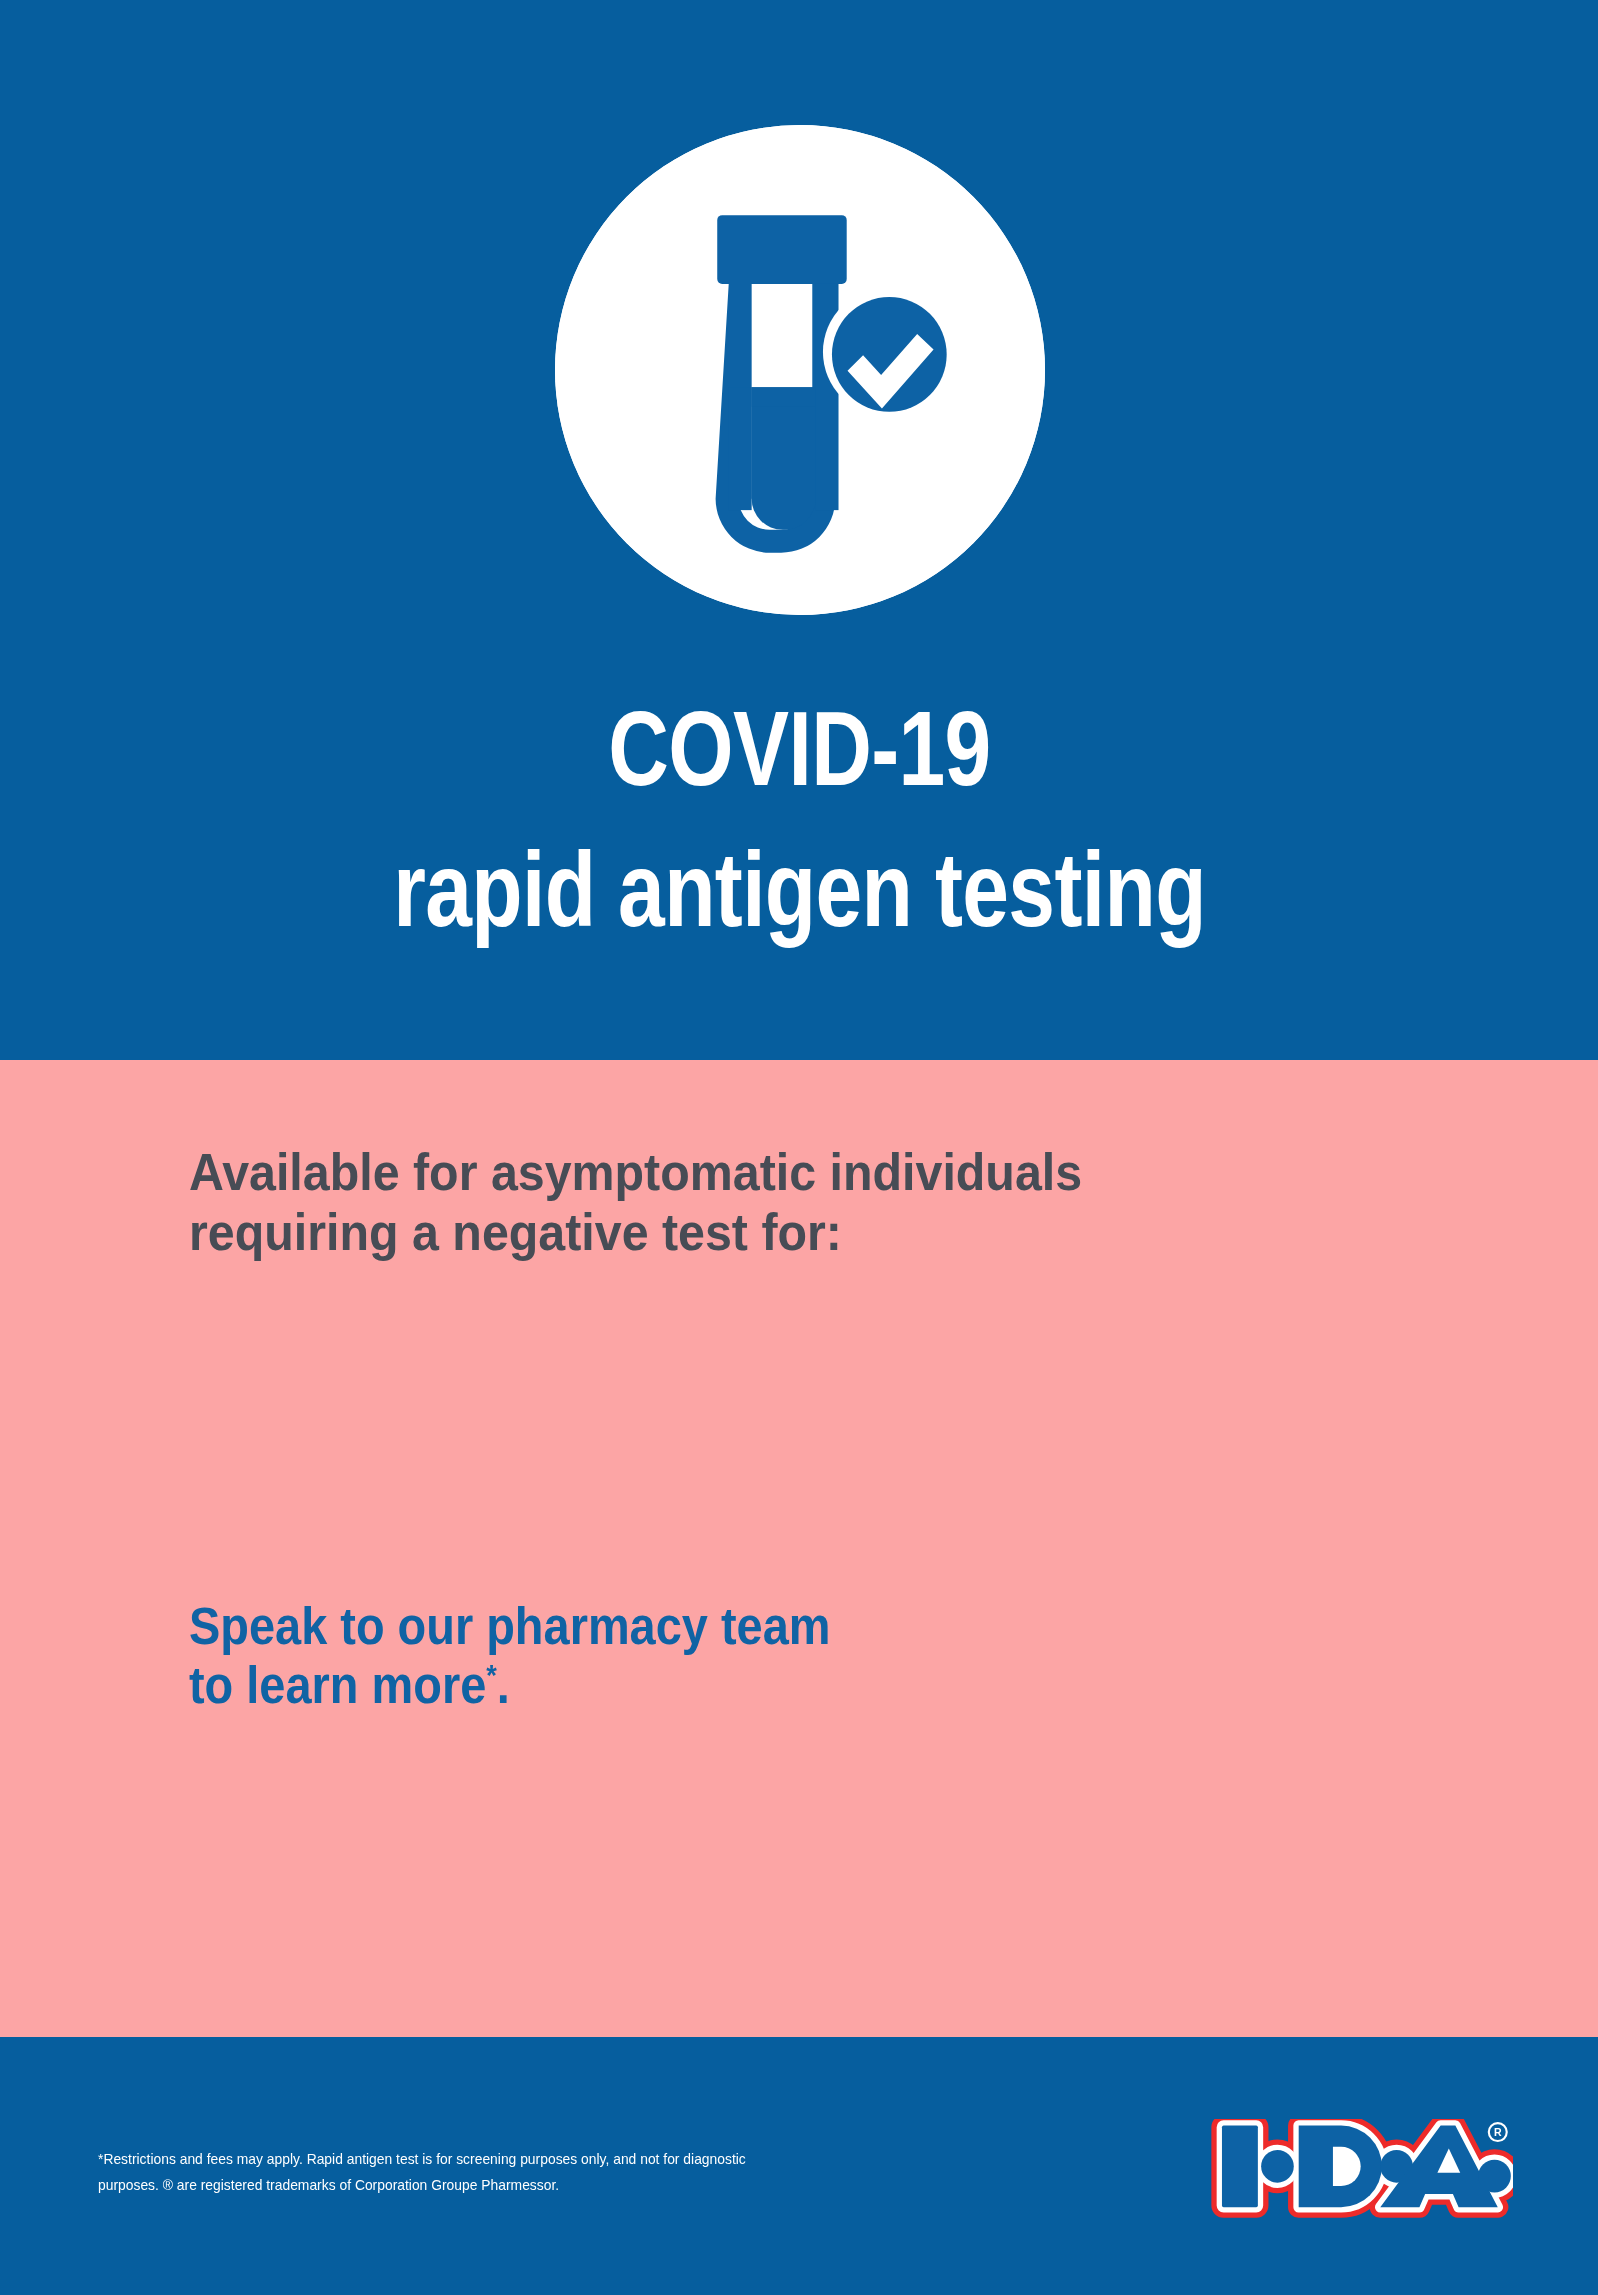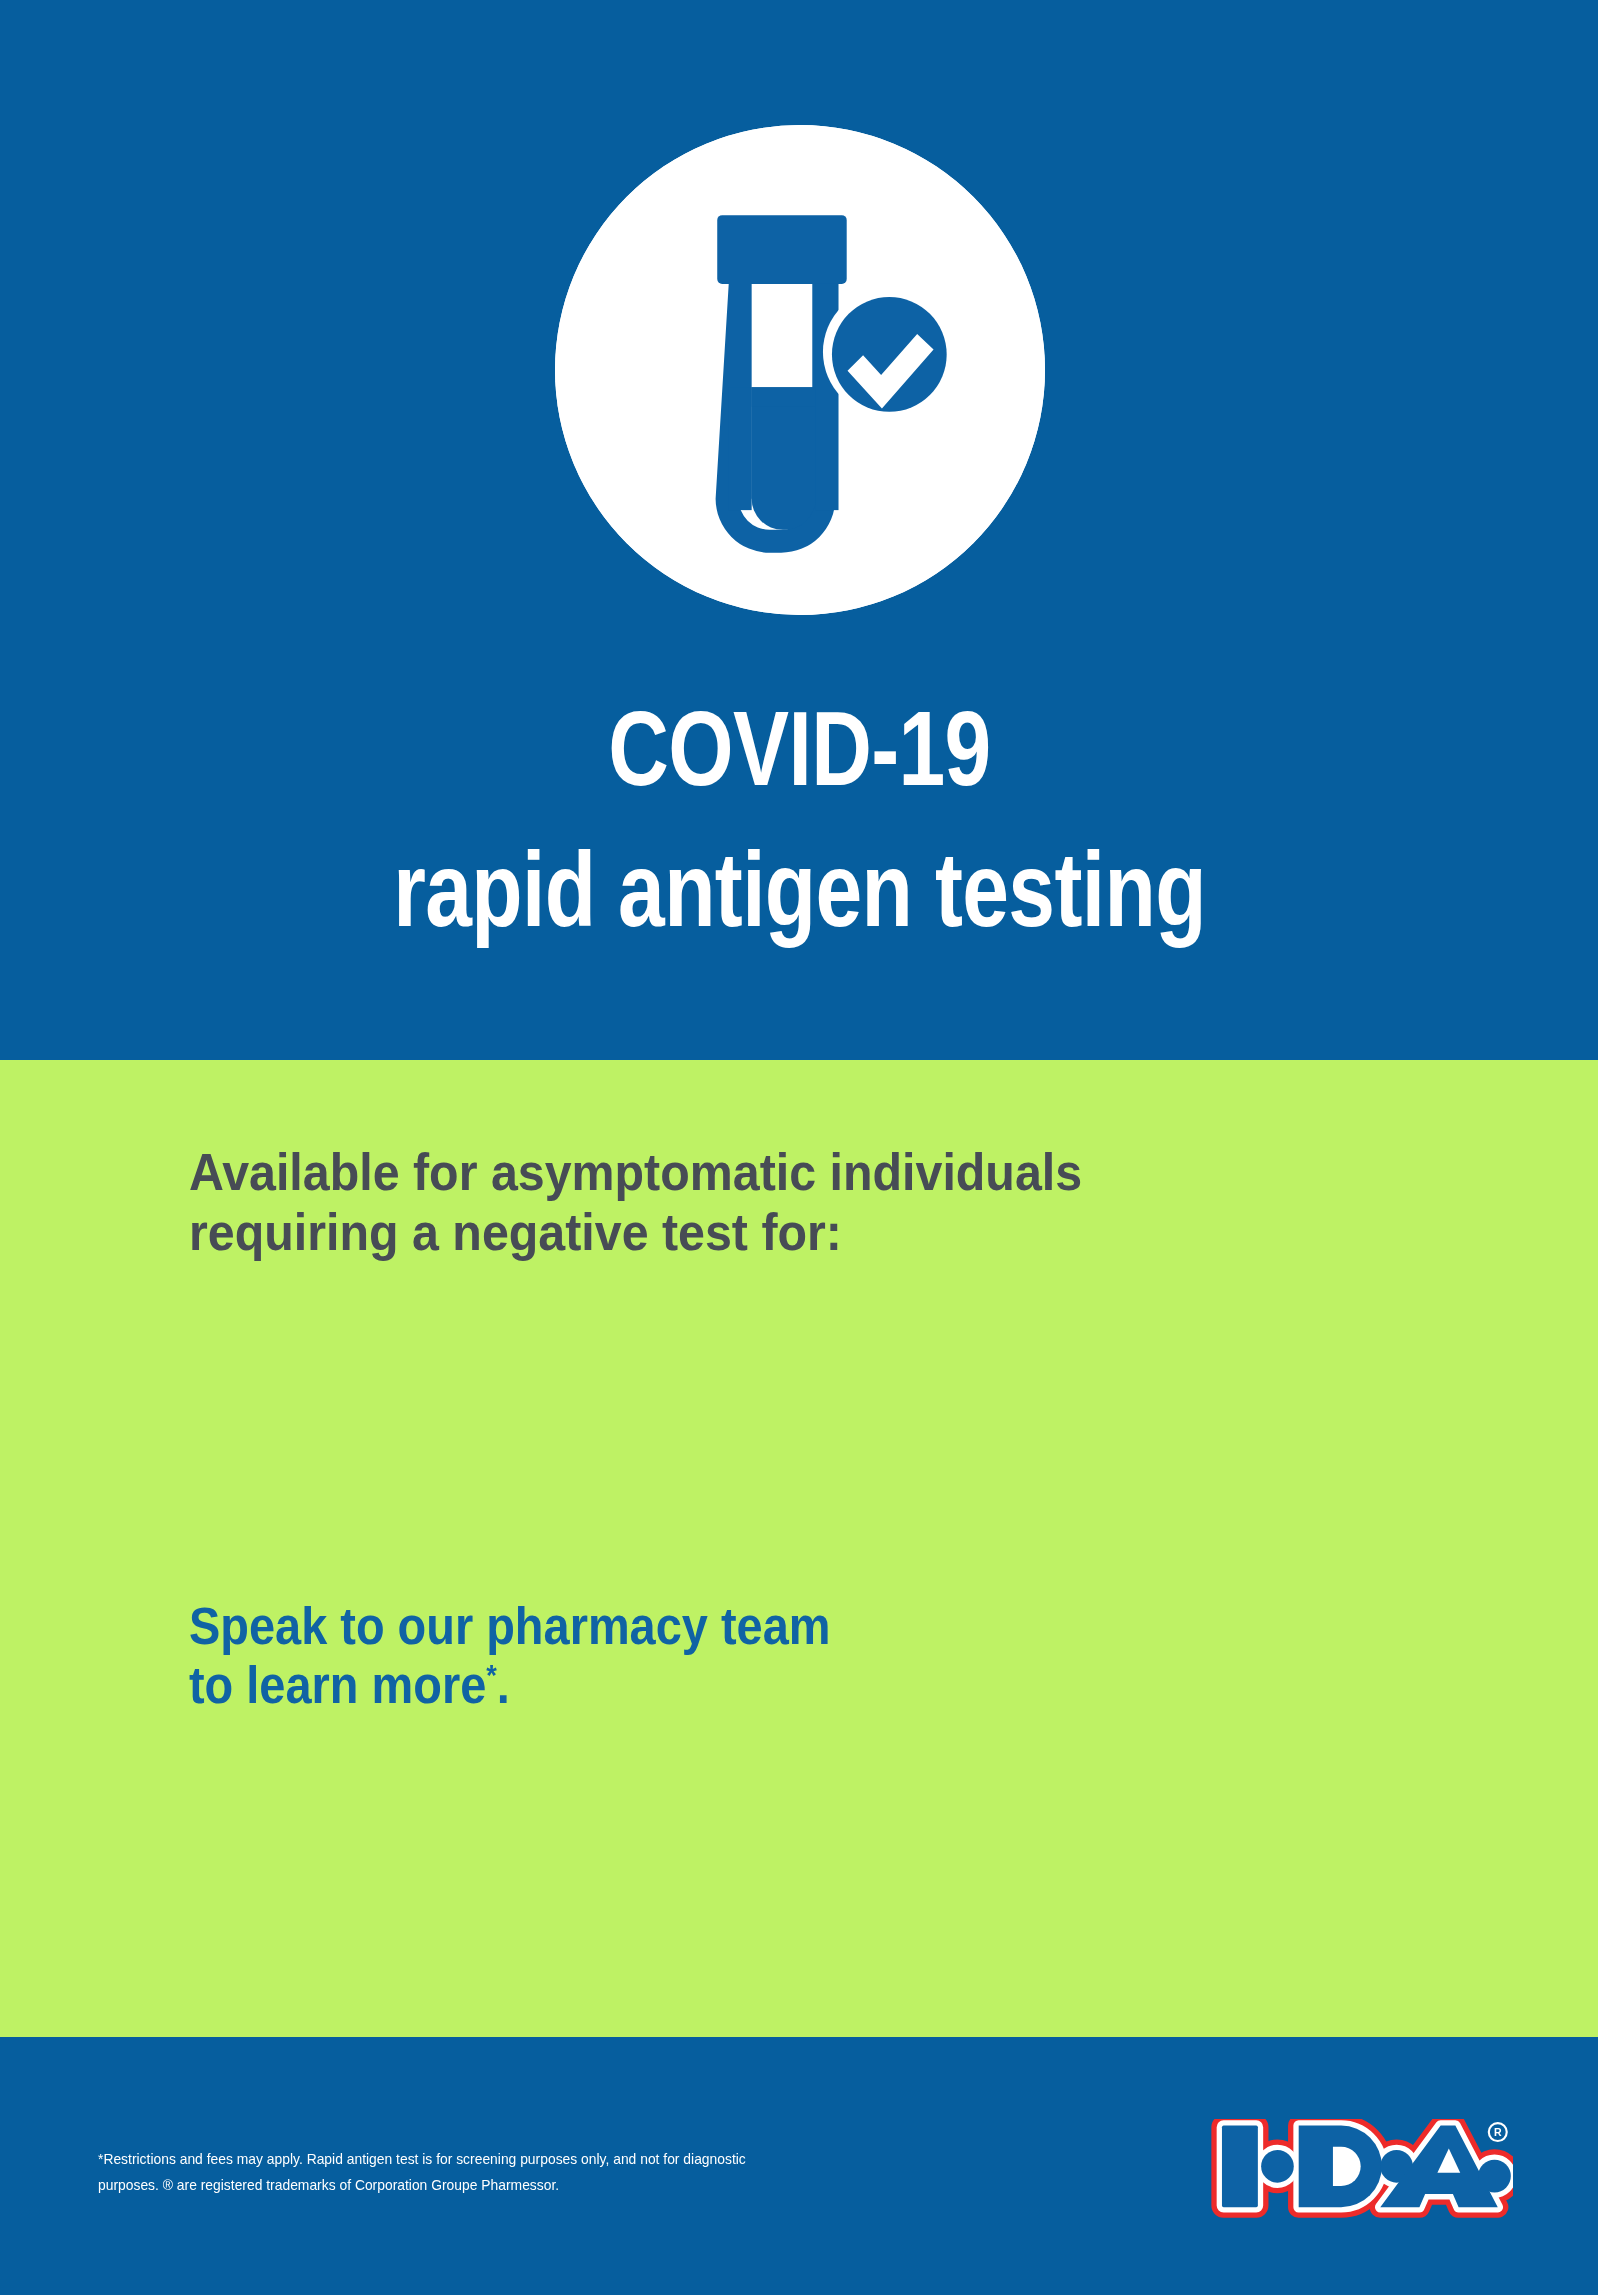--- a/index.html
+++ b/index.html
@@ -55,21 +55,21 @@
     transform-origin:center center;
     white-space:nowrap;
   }
   .title-line.l1{font-size:105px;}
   .title-line.l2{font-size:105px;margin-top:36px;}
 
   
   .body-area{
     position:relative;
     flex:1 1 auto;
-    background:#bef264;
+    background:#fca5a5;
     padding:12px;
   }
 
   .lede{
     position:absolute;
     top:82px;
     left:189px;
     width:1279px;
     color:#474c55;
     font-weight:700;

